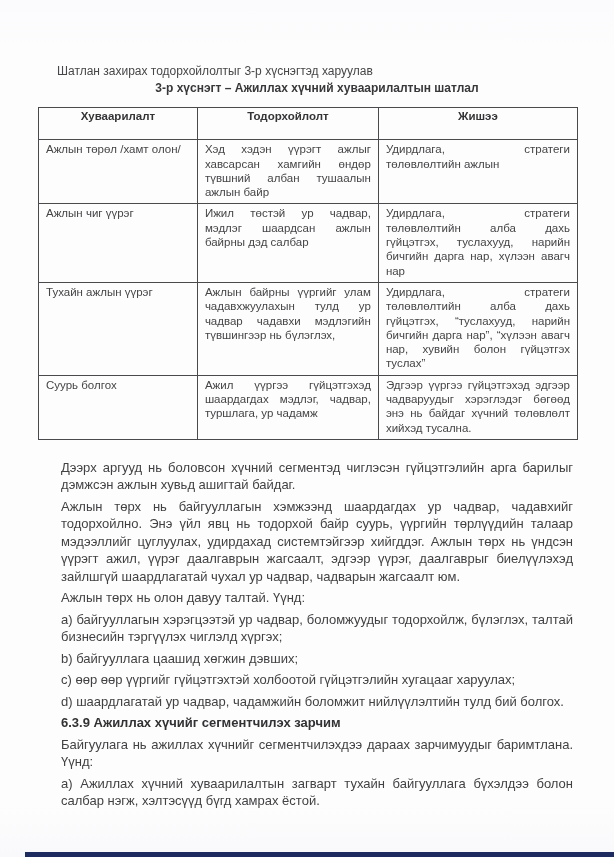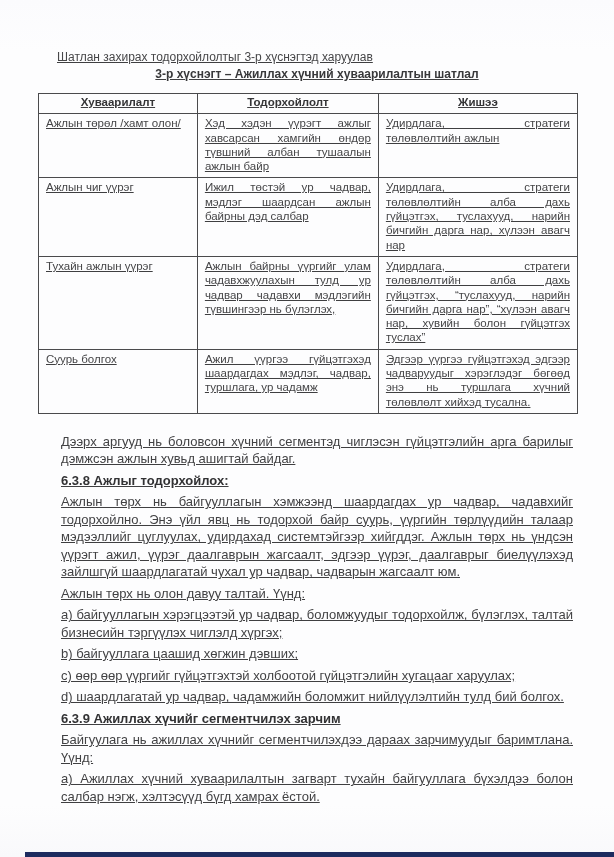--- a/index.html
+++ b/index.html
@@ -10,21 +10,21 @@
     color:#3f3f41;
     position:relative;
     overflow:hidden;
   }
   .page{
     position:absolute;inset:0;
     background:linear-gradient(180deg,#fbfbfd 0%,#fdfdfe 6%,#fdfdfe 94%,#f9f9fb 100%);
   }
   .content{
     position:absolute;
-    left:57px;top:50px;width:520px;text-decoration:underline;
+    left:57px;top:64px;width:520px;
   }
   .intro{
     font-size:12px;line-height:15px;color:#474749;
   }
   .caption{
     font-size:12px;line-height:15px;font-weight:bold;color:#38383a;
     text-align:center;margin-top:2px;
   }
   table.doc-table{
     border-collapse:collapse;
@@ -36,21 +36,21 @@
   .doc-table th,.doc-table td{
     border:1px solid #4a4a4c;
     font-size:11.5px;
     line-height:14.3px;
     padding:2px 7px 4px 7px;
     vertical-align:top;
     color:#454547;
   }
   .doc-table th{
     font-weight:bold;text-align:center;color:#353537;
-    padding-top:1px;padding-bottom:4px;
+    padding-top:1px;padding-bottom:16px;
   }
   .col1{width:158px;}
   .col2{width:180px;}
   .col3{width:198px;}
   .doc-table td.def,.doc-table td.ex{text-align:justify;}
   .bodytext{
     margin-top:19px;
     font-size:13px;
     line-height:17.5px;
     text-align:justify;
@@ -99,28 +99,27 @@
           <td class="ex">Удирдлага, стратеги төлөвлөлтийн алба дахь гүйцэтгэх, туслахууд, нарийн бичгийн дарга нар, хүлээн авагч нар</td>
         </tr>
         <tr>
           <td>Тухайн ажлын үүрэг</td>
           <td class="def">Ажлын байрны үүргийг улам чадавхжуулахын тулд ур чадвар чадавхи мэдлэгийн түвшингээр нь бүлэглэх,</td>
           <td class="ex">Удирдлага, стратеги төлөвлөлтийн алба дахь гүйцэтгэх, “туслахууд, нарийн бичгийн дарга нар”, “хүлээн авагч нар, хувийн болон гүйцэтгэх туслах”</td>
         </tr>
         <tr>
           <td>Суурь болгох</td>
           <td class="def">Ажил үүргээ гүйцэтгэхэд шаардагдах мэдлэг, чадвар, туршлага, ур чадамж</td>
-          <td class="ex">Эдгээр үүргээ гүйцэтгэхэд эдгээр чадваруудыг хэрэглэдэг бөгөөд энэ нь туршлага хүчний төлөвлөлт хийхэд тусална.</td>
+          <td class="ex">Эдгээр үүргээ гүйцэтгэхэд эдгээр чадваруудыг хэрэглэдэг бөгөөд энэ нь байдаг хүчний төлөвлөлт хийхэд тусална.</td>
         </tr>
       </tbody>
     </table>
 
     <div class="bodytext">
       <p>Дээрх аргууд нь боловсон хүчний сегментэд чиглэсэн гүйцэтгэлийн арга барилыг дэмжсэн ажлын хувьд ашигтай байдаг.</p>
-      <p class="h">6.3.8 Ажлыг тодорхойлох:</p>
       <p>Ажлын төрх нь байгууллагын хэмжээнд шаардагдах ур чадвар, чадавхийг тодорхойлно. Энэ үйл явц нь тодорхой байр суурь, үүргийн төрлүүдийн талаар мэдээллийг цуглуулах, удирдахад системтэйгээр хийгддэг. Ажлын төрх нь үндсэн үүрэгт ажил, үүрэг даалгаврын жагсаалт, эдгээр үүрэг, даалгаврыг биелүүлэхэд зайлшгүй шаардлагатай чухал ур чадвар, чадварын жагсаалт юм.</p>
       <p>Ажлын төрх нь олон давуу талтай. Үүнд:</p>
       <p>a) байгууллагын хэрэгцээтэй ур чадвар, боломжуудыг тодорхойлж, бүлэглэх, талтай бизнесийн тэргүүлэх чиглэлд хүргэх;</p>
       <p>b) байгууллага цаашид хөгжин дэвших;</p>
       <p>c) өөр өөр үүргийг гүйцэтгэхтэй холбоотой гүйцэтгэлийн хугацааг харуулах;</p>
       <p>d) шаардлагатай ур чадвар, чадамжийн боломжит нийлүүлэлтийн тулд бий болгох.</p>
       <p class="h">6.3.9 Ажиллах хүчийг сегментчилэх зарчим</p>
       <p>Байгуулага нь ажиллах хүчнийг сегментчилэхдээ дараах зарчимуудыг баримтлана. Үүнд:</p>
       <p class="gap">a) Ажиллах хүчний хуваарилалтын загварт тухайн байгууллага бүхэлдээ болон салбар нэгж, хэлтэсүүд бүгд хамрах ёстой.</p>
     </div>

